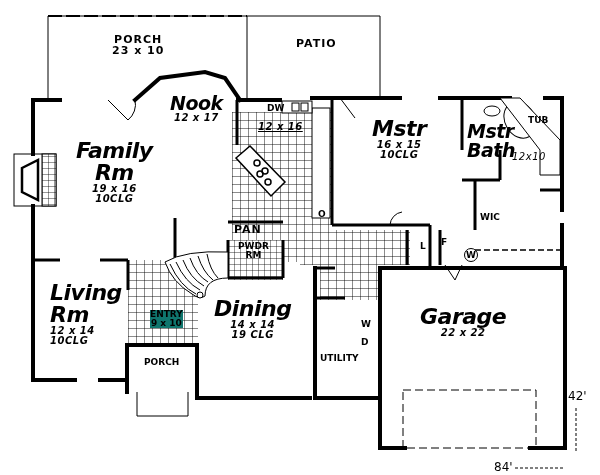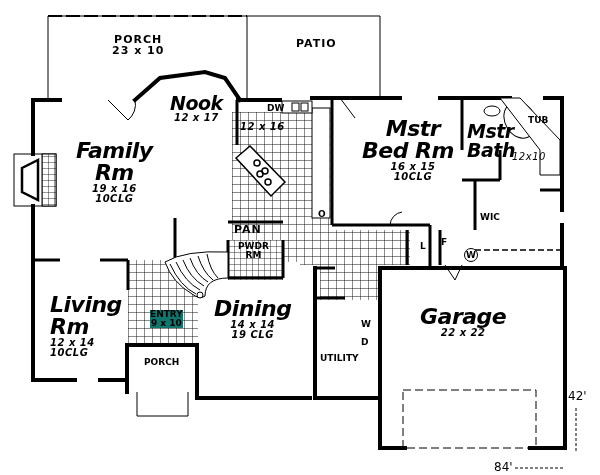--- a/index.html
+++ b/index.html
@@ -164,47 +164,46 @@
 </div>
 
 <div class="lbl room-big" style="left:76px;top:140px;">
   <div>Family</div>
   <div>Rm</div>
   <div class="dim">19 x 16</div>
   <div class="dim">10CLG</div>
 </div>
 
 <div class="lbl room-med" style="left:240px;top:122px;">
-  <div class="dim" style="margin-left:0;">12 x 16</div>
+  <div class="dim" style="margin-left:18px;text-decoration:underline;">12 x 16</div>
 </div>
 <div class="lbl tiny" style="left:267px;top:104px;">DW</div>
 <div class="lbl tiny" style="left:318px;top:210px;">O</div>
 
 <div class="lbl room-big" style="left:372px;top:118px;">
   <div>Mstr</div>
-  <div style="margin-left:-10px;">Bed Rm</div>
   <div class="dim">16 x 15</div>
   <div class="dim">10CLG</div>
 </div>
 
 <div class="lbl room-med" style="left:467px;top:122px;text-align:left;">
   <div>Mstr</div>
   <div>Bath</div>
 </div>
 <div class="lbl dim" style="left:512px;top:152px;">12x10</div>
 <div class="lbl tiny" style="left:528px;top:116px;">TUB</div>
 <div class="lbl tiny" style="left:480px;top:213px;">WIC</div>
 
 <div class="lbl small-caps" style="left:234px;top:224px;">PAN</div>
 <div class="lbl tiny" style="left:238px;top:242px;">
   <div>PWDR</div>
   <div>RM</div>
 </div>
 
-<div class="lbl room-big" style="left:50px;top:282px;text-align:left;margin-top:12px;">
+<div class="lbl room-big" style="left:50px;top:282px;text-align:left;">
   <div>Living</div>
   <div>Rm</div>
   <div class="dim">12 x 14</div>
   <div class="dim">10CLG</div>
 </div>
 
 <div class="lbl tiny" style="left:150px;top:310px;background:#0f766e;">
   <div>ENTRY</div>
   <div>9 x 10</div>
 </div>

